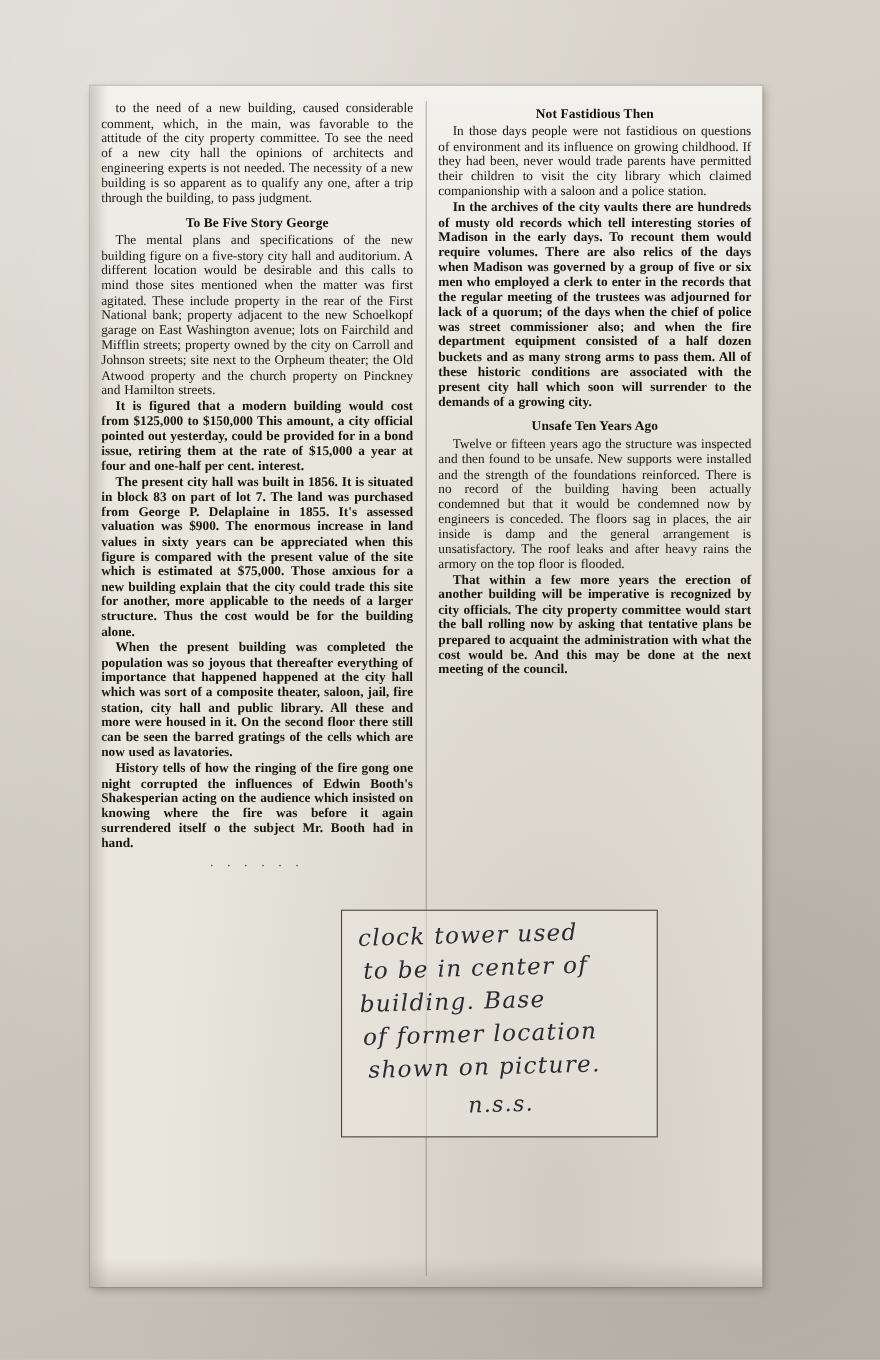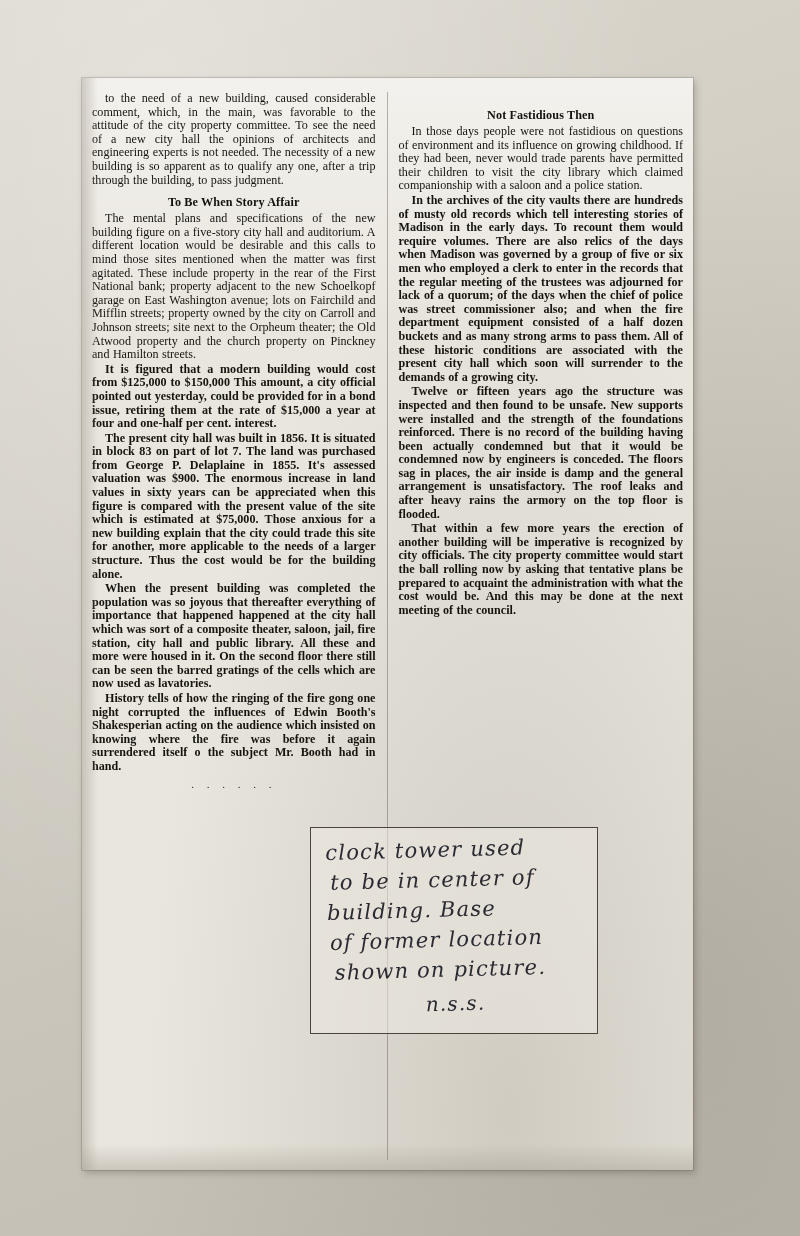--- a/index.html
+++ b/index.html
@@ -138,33 +138,34 @@
 <body>
 
 <div class="page">
 
   <div class="clipping">
 
     <div class="cols">
 
       <div class="col col-left">
         <p class="body">to the need of a new building, caused considerable comment, which, in the main, was favorable to the attitude of the city property committee. To see the need of a new city hall the opinions of architects and engineering experts is not needed. The necessity of a new building is so apparent as to qualify any one, after a trip through the building, to pass judgment.</p>
-        <div class="headline">To Be When Story Affair</div>
+        <div class="headline">To Be Five Story George</div>
         <p class="body">The mental plans and specifications of the new building figure on a five-story city hall and auditorium. A different location would be desirable and this calls to mind those sites mentioned when the matter was first agitated. These include property in the rear of the First National bank; property adjacent to the new Schoelkopf garage on East Washington avenue; lots on Fairchild and Mifflin streets; property owned by the city on Carroll and Johnson streets; site next to the Orpheum theater; the Old Atwood property and the church property on Pinckney and Hamilton streets.</p>
         <p class="body">It is figured that a modern building would cost from $125,000 to $150,000 This amount, a city official pointed out yesterday, could be provided for in a bond issue, retiring them at the rate of $15,000 a year at four and one-half per cent. interest.</p>
         <p class="body">The present city hall was built in 1856. It is situated in block 83 on part of lot 7. The land was purchased from George P. Delaplaine in 1855. It's assessed valuation was $900. The enormous increase in land values in sixty years can be appreciated when this figure is compared with the present value of the site which is estimated at $75,000. Those anxious for a new building explain that the city could trade this site for another, more applicable to the needs of a larger structure. Thus the cost would be for the building alone.</p>
         <p class="body">When the present building was completed the population was so joyous that thereafter everything of importance that happened happened at the city hall which was sort of a composite theater, saloon, jail, fire station, city hall and public library. All these and more were housed in it. On the second floor there still can be seen the barred gratings of the cells which are now used as lavatories.</p>
         <p class="body">History tells of how the ringing of the fire gong one night corrupted the influences of Edwin Booth's Shakesperian acting on the audience which insisted on knowing where the fire was before it again surrendered itself o the subject Mr. Booth had in hand.</p>
         <div class="dots">. . . . . .</div>
       </div>
 
       <div class="col col-right">
-        <div class="headline" style="margin-top:16px;">Not Fastidious Then</div>
+        <div class="headline" style="margin-top:4px;">Not Fastidious Then</div>
         <p class="body">In those days people were not fastidious on questions of environment and its influence on growing childhood. If they had been, never would trade parents have permitted their children to visit the city library which claimed companionship with a saloon and a police station.</p>
         <p class="body">In the archives of the city vaults there are hundreds of musty old records which tell interesting stories of Madison in the early days. To recount them would require volumes. There are also relics of the days when Madison was governed by a group of five or six men who employed a clerk to enter in the records that the regular meeting of the trustees was adjourned for lack of a quorum; of the days when the chief of police was street commissioner also; and when the fire department equipment consisted of a half dozen buckets and as many strong arms to pass them. All of these historic conditions are associated with the present city hall which soon will surrender to the demands of a growing city.</p>
+        <div class="headline">Unsafe Ten Years Ago</div>
         <p class="body">Twelve or fifteen years ago the structure was inspected and then found to be unsafe. New supports were installed and the strength of the foundations reinforced. There is no record of the building having been actually condemned but that it would be condemned now by engineers is conceded. The floors sag in places, the air inside is damp and the general arrangement is unsatisfactory. The roof leaks and after heavy rains the armory on the top floor is flooded.</p>
         <p class="body">That within a few more years the erection of another building will be imperative is recognized by city officials. The city property committee would start the ball rolling now by asking that tentative plans be prepared to acquaint the administration with what the cost would be. And this may be done at the next meeting of the council.</p>
       </div>
 
     </div>
 
     <div class="edge-fade fade-left"></div>
     <div class="edge-fade fade-bottom"></div>
   </div>
 

